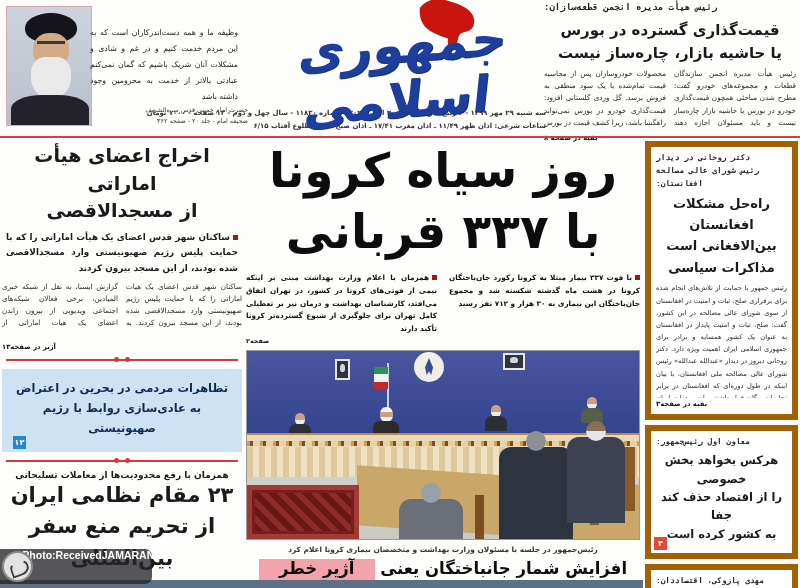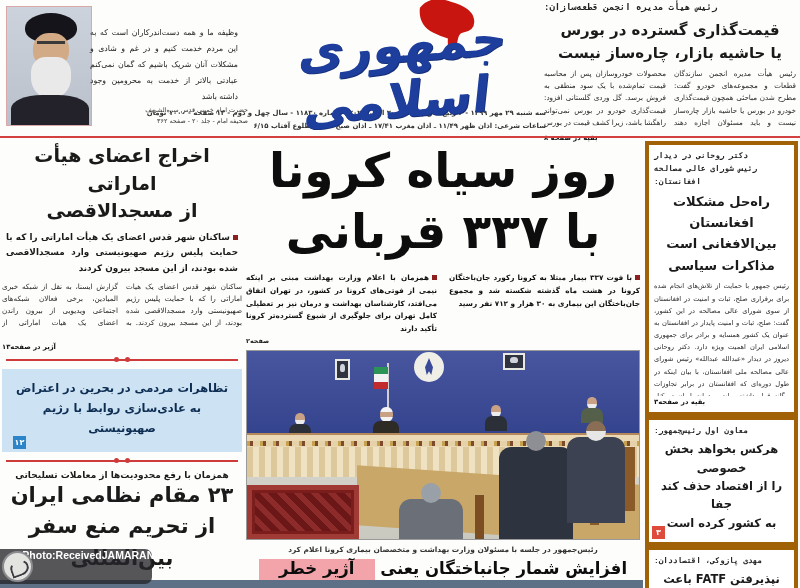--- a/index.html
+++ b/index.html
@@ -29,21 +29,21 @@
   .imam-brow { position:absolute; top:34px; left:30px; width:28px; height:3px; background:#3a3a3a; }
   .imam-beard { position:absolute; top:50px; left:24px; width:40px; height:42px; background:#e9e9e9; border-radius:40% 40% 55% 55%; }
   .imam-robe { position:absolute; bottom:-4px; left:4px; width:78px; height:34px; background:#23222a; border-radius:40% 40% 0 0; }
   .quote-text { position:absolute; right:10px; top:2px; width:148px; font-size:7.8px; line-height:2.05; text-align:justify; color:#222;margin-top:19px; }
   .quote-attr { position:absolute; right:0; bottom:6px; width:148px; font-size:6.4px; line-height:1.8; color:#333; }
 
   .rule-red { position:absolute; top:136px; left:0; width:800px; height:2px; background:#d34040; }
 
   
   .rc { position:absolute; top:141px; right:2px; width:153px; }
-  .box { position:relative; border:4px solid #a16207; background:#fff; padding:5px 5px 6px; overflow:hidden; }
+  .box { position:relative; border:6px solid #a16207; background:#fff; padding:5px 5px 6px; margin-bottom:5px; overflow:hidden; }
   .rc .kicker { font-size:7.8px; line-height:1.65; }
   .rc-headline { font-size:13px; font-weight:bold; text-align:center; line-height:1.65; margin-top:2px; }
   .rc-headline-sm { font-size:11.5px; font-weight:bold; text-align:center; line-height:1.6; margin-top:2px; }
   .afg-body { font-size:6.7px; text-align:justify; line-height:1.82; color:#2a2a2a; margin-top:4px; max-height:116px; overflow:hidden; }
   .badge { position:absolute; left:3px; bottom:3px; width:13px; height:13px; color:#fff; font-size:8px; font-weight:bold; text-align:center; line-height:13px; }
   .badge-red { background:#df4b3b; }
   .badge-blue { background:#2b85c8;margin-left:8px; }
 
   
   .cc { position:absolute; top:140px; left:246px; width:394px; }

